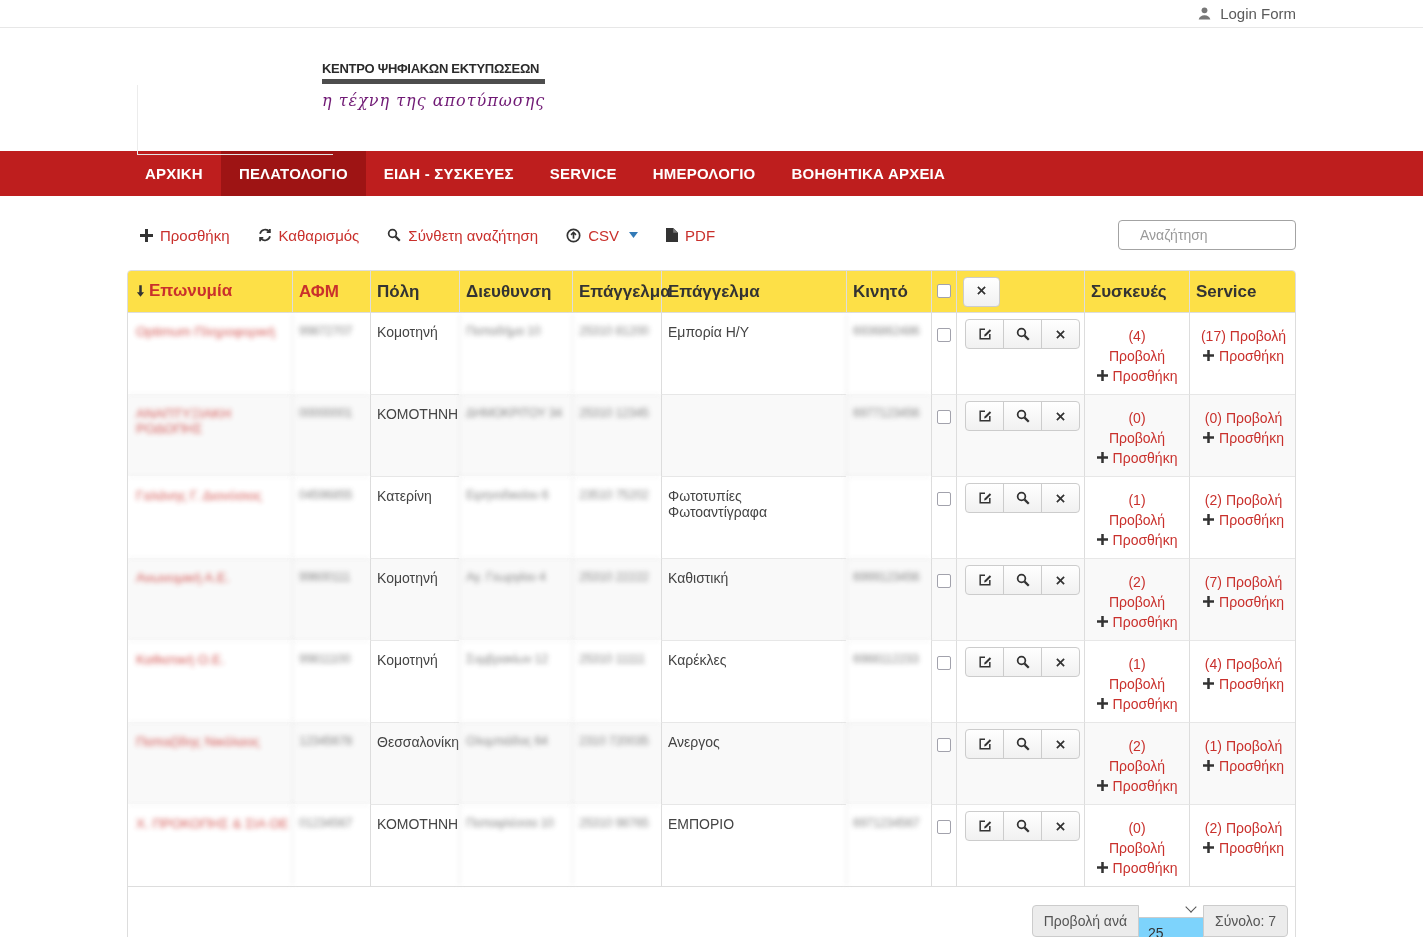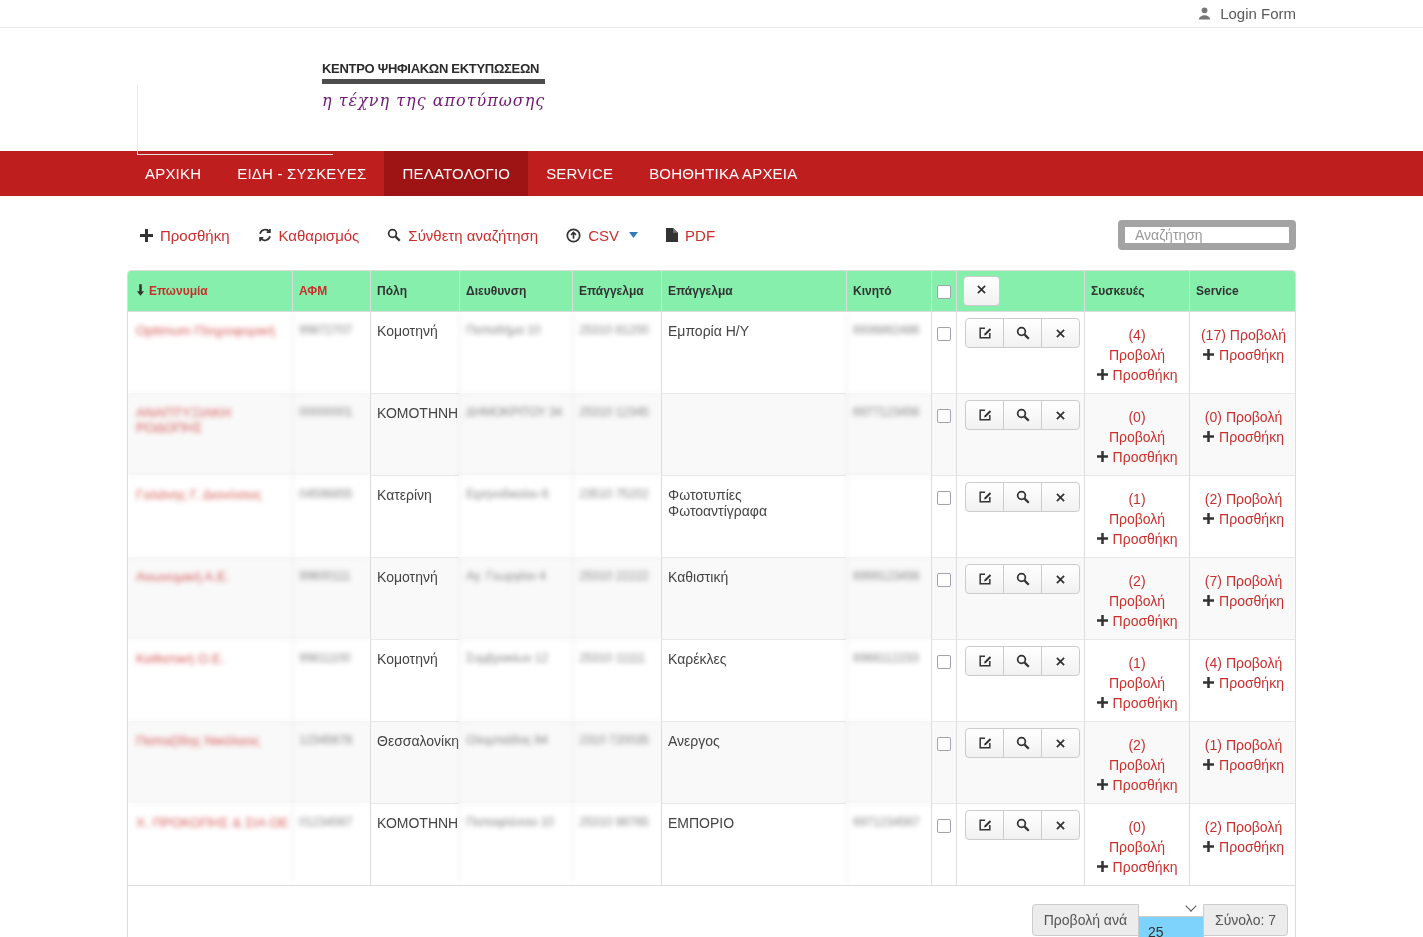--- a/index.html
+++ b/index.html
@@ -19,38 +19,38 @@
                 border-left:1px solid #ececec; border-bottom:1px solid #e3e3e3; }
   .brand-inner { position:absolute; left:322px; top:33px; display:inline-block; }
   .brand-title { font-size:13px; font-weight:bold; letter-spacing:-0.3px; color:#2b2b2b; white-space:nowrap; }
   .brand-bar { height:5px; background:#4d4d4d; margin:3px 0 7px 0; }
   .brand-tagline { font-family:"DejaVu Serif","Liberation Serif",serif; font-style:italic;
                    font-size:16px; color:#701a75; letter-spacing:1px; white-space:nowrap; }
 
   
   .navbar { background:#be1e1e; height:45px; display:flex; padding-left:127px; }
   .nav-item { display:flex; align-items:center; padding:0 18px; color:#fff; font-size:15px;
-              font-weight:normal; letter-spacing:.2px; text-decoration:none; cursor:pointer; white-space:nowrap; }
+              font-weight:bold; letter-spacing:.2px; text-decoration:none; cursor:pointer; white-space:nowrap; }
   .nav-item.active { background:#9e1414; }
 
   
   .toolbar { display:flex; align-items:center; margin:24px 127px 20px 140px; }
   .tool { display:inline-flex; align-items:center; gap:7px; color:#c9302c; font-size:15px;
           margin-right:28px; cursor:pointer; text-decoration:none; }
   .tool .ic { display:inline-flex; }
   .caret { margin-left:3px; display:inline-flex; }
-  .search-input { margin-left:auto; width:178px; height:30px; border:7px solid #a3a3a3; border-radius:4px;
-                  padding:0 10px; font-size:14px; color:#000000; font-family:inherit; }
+  .search-input { margin-left:auto; width:178px; height:30px; border:1px solid #a3a3a3; border-radius:4px;
+                  padding:0 21px; font-size:14px; color:#000000; font-family:inherit; }
   .search-input::placeholder { color:#9a9a9a; }
 
   
   .grid { margin:0 127px; border:1px solid #ddd; border-radius:4px; overflow:hidden; background:#fff; }
   table { width:100%; border-collapse:separate; border-spacing:0; table-layout:fixed; }
-  th { padding:10px 6px; font-size:12px; font-weight:bold; text-align:left; color:#333;
-       border-bottom:1px solid #ddd; background:#86efac; }
+  th { padding:10px 6px; font-size:17px; font-weight:bold; text-align:left; color:#333;
+       border-bottom:1px solid #ddd; background:#fde047; }
   th + th, td + td { border-left:1px solid #ddd; }
   td { padding:11px 6px 8px 6px; font-size:14px; color:#444; vertical-align:top; height:70px; }
   tbody tr + tr td { border-top:1px solid #e7e7e7; }
   tbody tr:nth-child(even) { background:#f9f9f9; }
   th.red, .red { color:#c9302c; }
   th .sort-ic { margin-right:4px; vertical-align:-1px; }
   td.name { font-size:13.5px; color:#c9302c; padding-left:8px; }
   td.nowrap { white-space:nowrap; }
   th.first { padding-left:8px; }
   .blur { filter:blur(2.5px); opacity:.8; }
@@ -110,23 +110,24 @@
     <div class="logo-frame"></div>
     <div class="brand-inner">
       <div class="brand-title">ΚΕΝΤΡΟ ΨΗΦΙΑΚΩΝ ΕΚΤΥΠΩΣΕΩΝ</div>
       <div class="brand-bar"></div>
       <div class="brand-tagline">η τέχνη της αποτύπωσης</div>
     </div>
   </header>
 
   <nav class="navbar">
     <a class="nav-item">ΑΡΧΙΚΗ</a>
+    <a class="nav-item active">ΠΕΛΑΤΟΛΟΓΙΟ</a>
     <a class="nav-item">ΕΙΔΗ - ΣΥΣΚΕΥΕΣ</a>
-    <a class="nav-item active">ΠΕΛΑΤΟΛΟΓΙΟ</a>
     <a class="nav-item">SERVICE</a>
+    <a class="nav-item">ΗΜΕΡΟΛΟΓΙΟ</a>
     <a class="nav-item">ΒΟΗΘΗΤΙΚΑ ΑΡΧΕΙΑ</a>
   </nav>
 
   <div class="toolbar">
     <a class="tool">
       <span class="ic">
           <svg width="13" height="13" viewBox="0 0 14 14">
             <path d="M5.4 0h3.2v5.4H14v3.2H8.6V14H5.4V8.6H0V5.4h5.4z" fill="#333"></path>
           </svg>
         </span>

